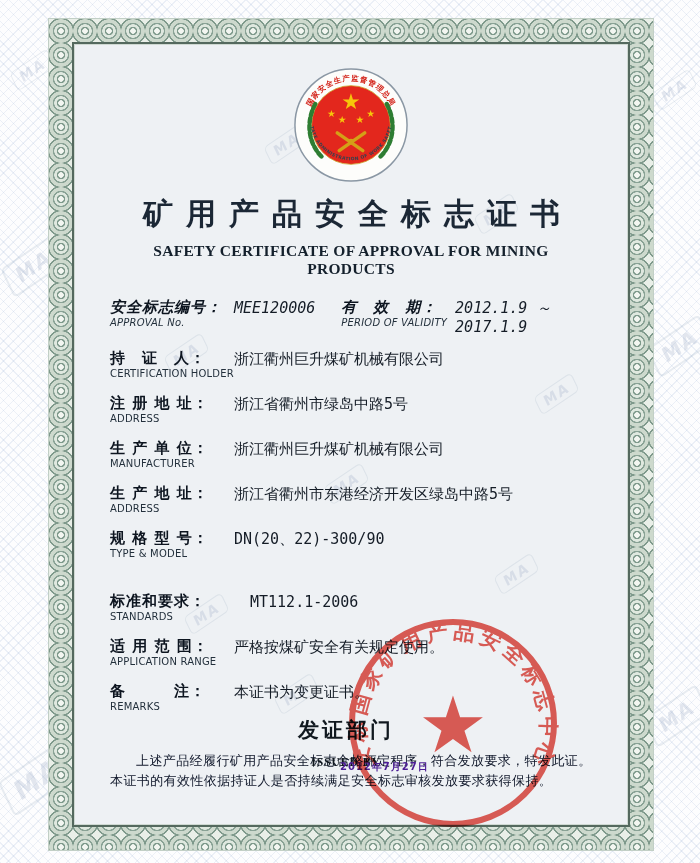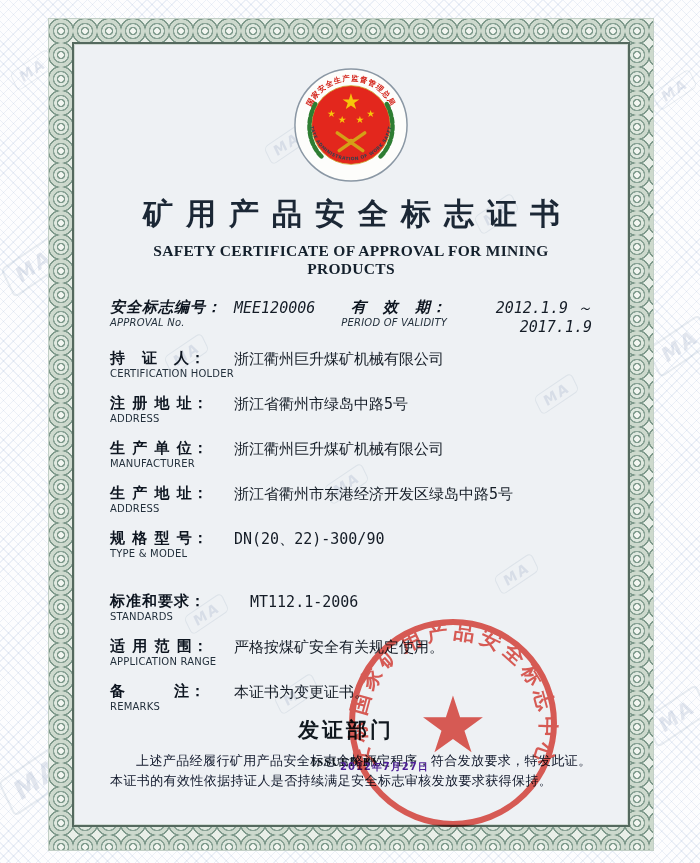--- a/index.html
+++ b/index.html
@@ -64,21 +64,21 @@
   }
   .title-en{
     text-align:center;margin-top:7px;
     font-family:"Liberation Serif","DejaVu Serif",serif;
     font-size:15.5px;font-weight:700;color:#14202c;letter-spacing:.3px;
   }
 
   
   .hdr-row{display:flex;margin-top:20px;}
   .hdr-row .pair{display:flex;font-style:italic;}
-  .hdr-row .pair.right{margin-left:26px;text-align:right;}
+  .hdr-row .pair.right{margin-left:26px;}
   .field{display:flex;margin-top:12px;min-height:33px;align-items:flex-start;}
   .f-label{flex:0 0 auto;}
   .f-label .zh{display:block;font-size:15px;font-weight:700;color:#0d1520;letter-spacing:1px;white-space:nowrap;}
   .f-label .en{display:block;font-size:10px;color:#23303c;margin-top:0px;letter-spacing:.2px;white-space:nowrap;}
   .f-value{
     font-family:"DejaVu Sans Mono","DejaVu Sans",monospace;
     font-size:15px;color:#141c26;padding-left:8px;padding-top:1px;line-height:1.25;
   }
   .w112{width:116px;}
   .sec-gap{margin-top:30px;gap:16px;}

